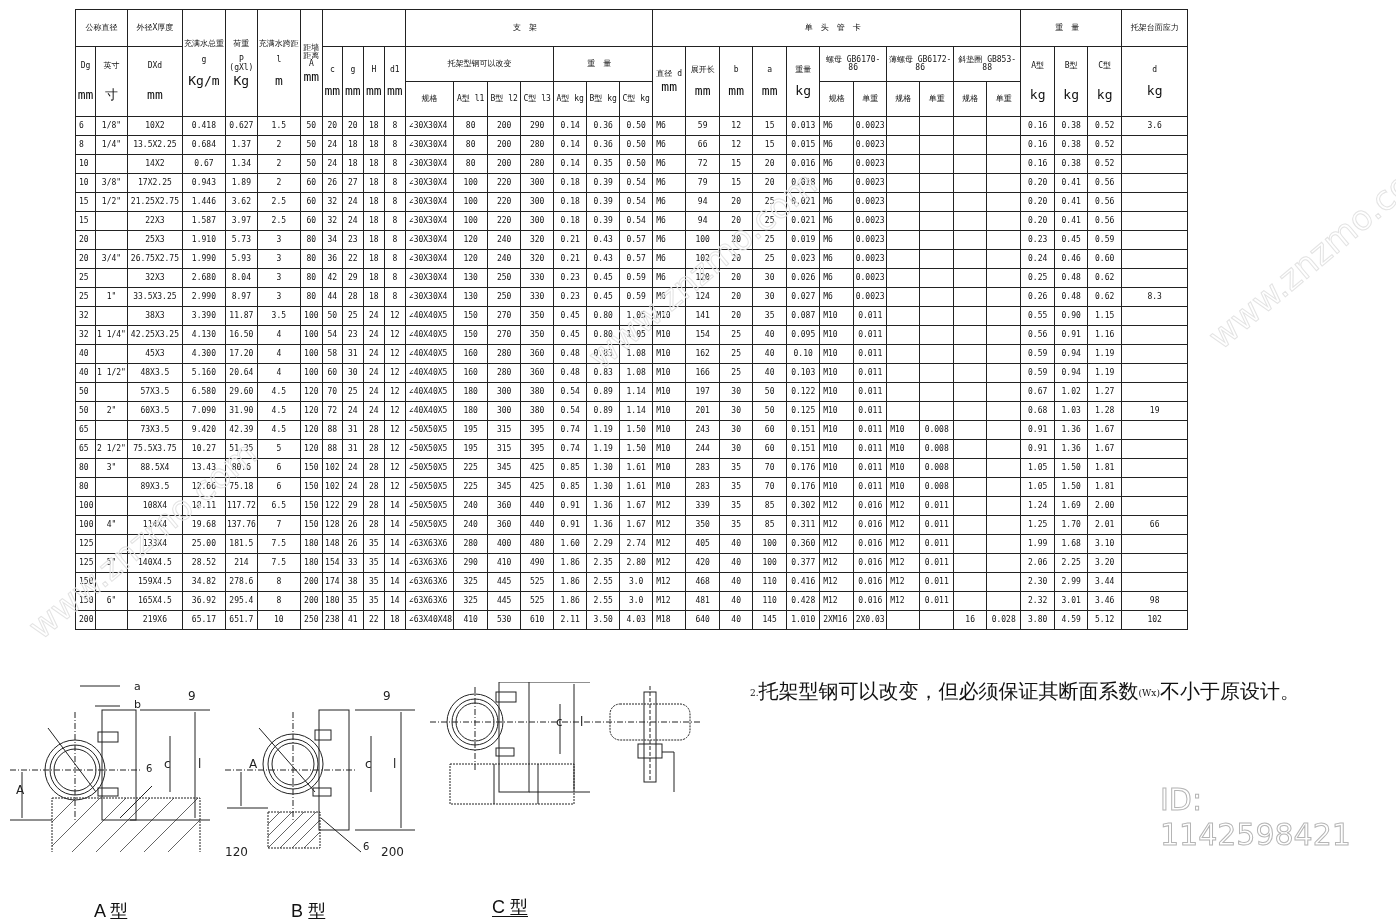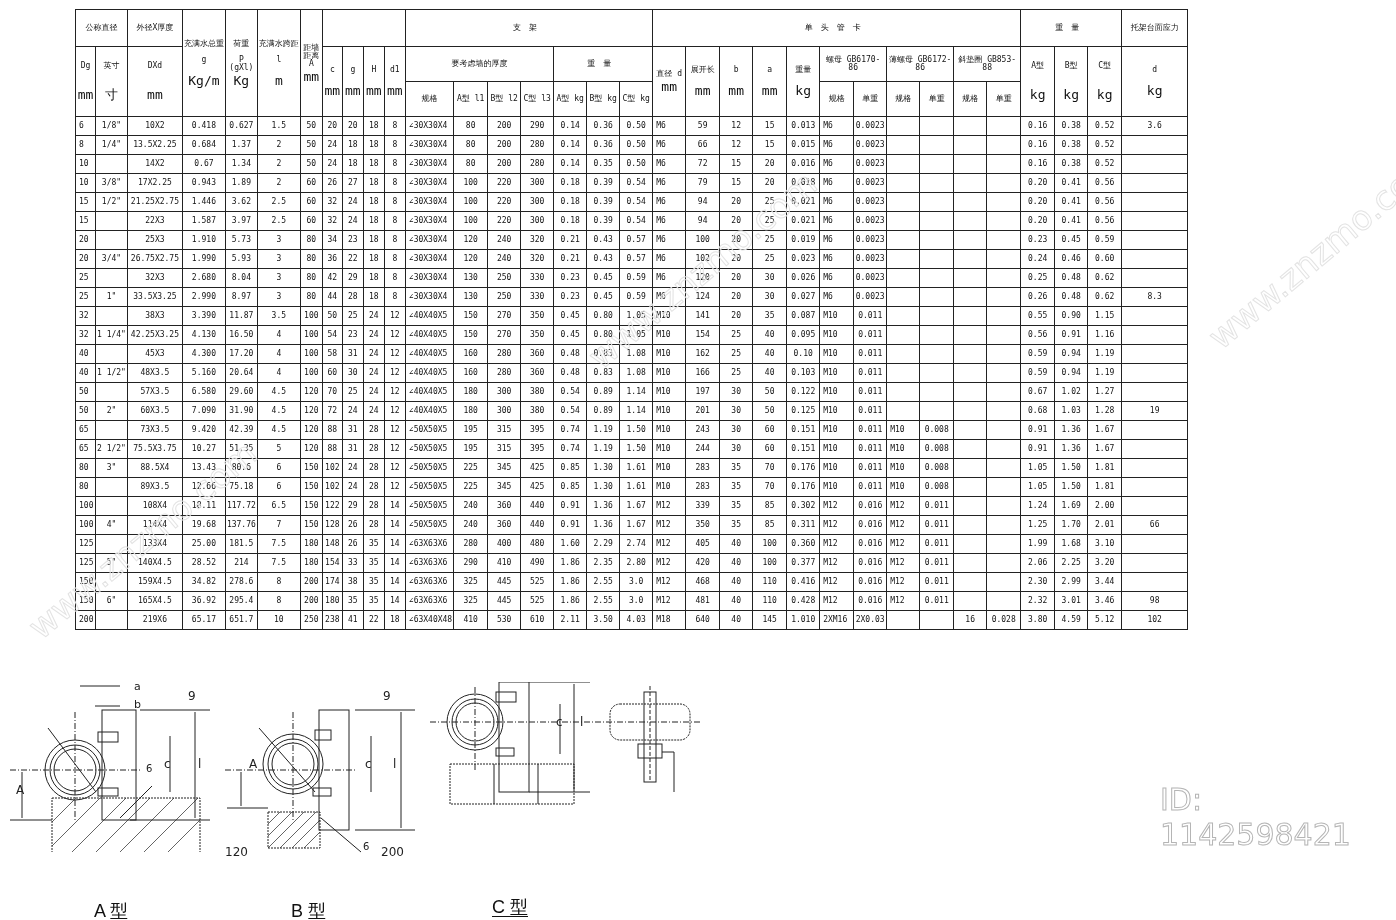--- a/index.html
+++ b/index.html
@@ -81,21 +81,21 @@
         <td class="h1">托架台面应力</td>
       </tr>
       <tr>
         <td rowspan="2"><span>Dg</span><br><br><br><span class="unit">mm</span></td>
         <td rowspan="2"><span>英寸</span><br><br><br><span class="unit">寸</span></td>
         <td rowspan="2"><span>DXd</span><br><br><br><span class="unit">mm</span></td>
         <td rowspan="2"><span>c</span><br><br><span class="unit">mm</span></td>
         <td rowspan="2"><span>g</span><br><br><span class="unit">mm</span></td>
         <td rowspan="2"><span>H</span><br><br><span class="unit">mm</span></td>
         <td rowspan="2"><span>d1</span><br><br><span class="unit">mm</span></td>
-        <td colspan="4" class="h2">要考虑墙的厚度</td>
+        <td colspan="4" class="h2">托架型钢可以改变</td>
         <td colspan="3" class="h2 big">重量</td>
         <td rowspan="2"><span>直径 d</span><br><span class="unit">mm</span></td>
         <td rowspan="2"><span>展开长</span><br><br><span class="unit">mm</span></td>
         <td rowspan="2"><span>b</span><br><br><span class="unit">mm</span></td>
         <td rowspan="2"><span>a</span><br><br><span class="unit">mm</span></td>
         <td rowspan="2"><span>重量</span><br><br><span class="unit">kg</span></td>
         <td colspan="2" class="h2" style="white-space:normal;">螺母 GB6170-86</td>
         <td colspan="2" class="h2" style="white-space:normal;">薄螺母 GB6172-86</td>
         <td colspan="2" class="h2" style="white-space:normal;">斜垫圈 GB853-88</td>
         <td rowspan="2"><span>A型</span><br><br><br><span class="unit">kg</span></td>
@@ -1166,20 +1166,23 @@
   <rect x="208" y="62" width="24" height="14"></rect>
   <line x1="232" y1="70" x2="244" y2="70"></line>
     <line x1="244" y1="70" x2="244" y2="110"></line>
   <text x="48" y="-6" fill="#222" stroke="none" font-size="11" font-family="DejaVu Sans">d</text>
   <text x="126" y="44" fill="#222" stroke="none" font-size="12" font-family="DejaVu Sans">c</text>
   <text x="150" y="44" fill="#222" stroke="none" font-size="12" font-family="DejaVu Sans">l</text>
 </svg>
 <div class="cap" style="left:492px;top:888px">C 型</div>
 
 <div id="notes">
+  <div class="n2">
+    <small>2.</small><span>托架型钢可以改变，但必须保证其断面系数</span><small>(Wx)</small><span>不小于原设计。</span>
+  </div>
 </div>
 
 <div class="wm" style="left:1180px;top:230px">www.znzmo.com</div>
 <div class="wm" style="left:560px;top:250px">www.znzmo.com</div>
 <div class="wm" style="left:0px;top:520px">www.znzmo.com</div>
 
 <div id="brand">
   <div class="id">ID: 1142598421</div>
 </div>
 

